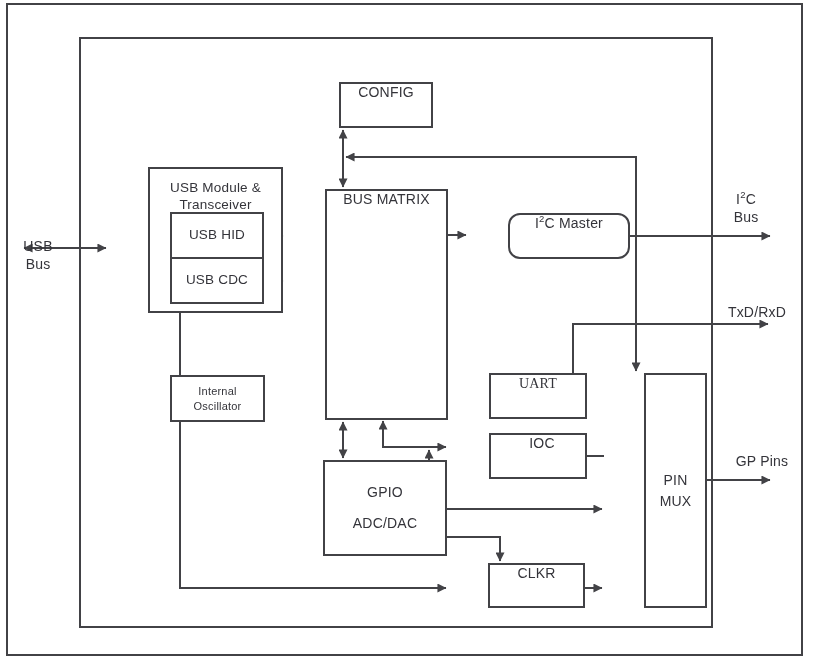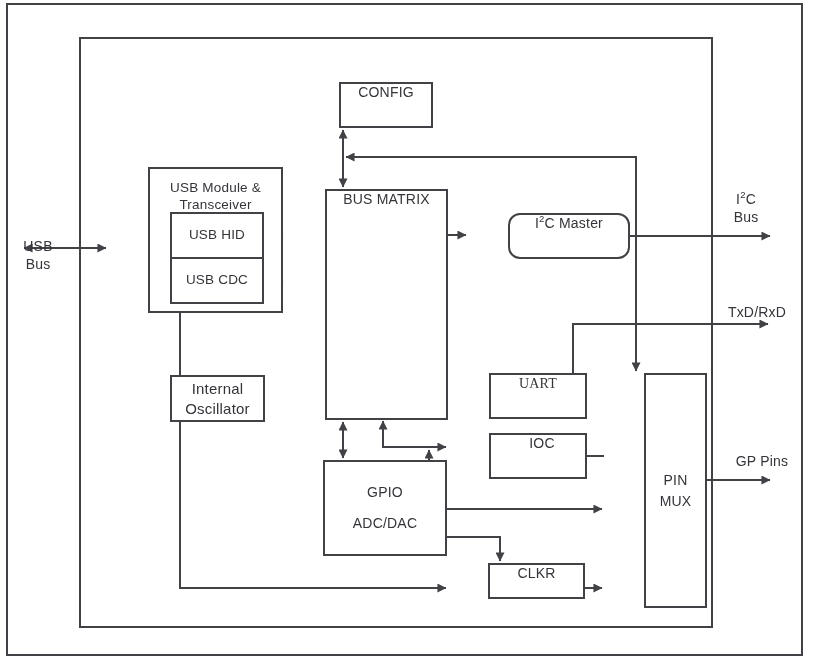--- a/index.html
+++ b/index.html
@@ -24,25 +24,25 @@
     font-size:14px;letter-spacing:.2px;text-align:center;line-height:1.25;margin-left:40px;
   }
   .col{flex-direction:column;}
   #config{left:299px;top:82px;width:94px;height:46px;}
   #usb-module{left:108px;top:167px;width:135px;height:146px;justify-content:flex-start;padding-top:11px;font-size:13.5px;}
   #usb-inner{position:absolute;left:20px;top:43px;width:94px;height:92px;border:2px solid var(--line);box-sizing:border-box;display:flex;flex-direction:column;}
   .usb-cell{flex:1;display:flex;align-items:center;justify-content:center;}
   .usb-cell + .usb-cell{border-top:2px solid var(--line);}
   #bus-matrix{left:285px;top:189px;width:123px;height:231px;}
   #i2c-master{left:468px;top:213px;width:122px;height:46px;border-radius:12px;}
-  #internal-osc{left:130px;top:375px;width:95px;height:47px;font-size:15px;line-height:1.3;}
+  #internal-osc{left:130px;top:375px;width:95px;height:47px;font-size:11px;line-height:1.3;}
   #uart{left:449px;top:373px;width:98px;height:46px;font-family:Liberation Serif, serif;}
   #ioc{left:449px;top:433px;width:98px;height:46px;padding-left:8px;}
   #gpio{left:283px;top:460px;width:124px;height:96px;gap:14px;}
-  #clkr{left:448px;top:563px;width:97px;height:36px;}
+  #clkr{left:448px;top:563px;width:97px;height:45px;}
   #pin-mux{left:604px;top:373px;width:63px;height:235px;line-height:1.45;}
   .ext{
     position:absolute;display:flex;flex-direction:column;align-items:center;justify-content:flex-start;
     font-size:14px;line-height:1.3;text-align:center;color:var(--text);letter-spacing:.2px;
   }
   #usb-bus-label{left:14px;top:197px;width:48px;margin-top:40px;}
   #i2c-bus-label{left:724px;top:190px;width:44px;}
   #txd-label{left:718px;top:303px;width:78px;}
   #gp-pins-label{left:728px;top:452px;width:68px;}
   sup{font-size:9.5px;line-height:0;vertical-align:super;}

